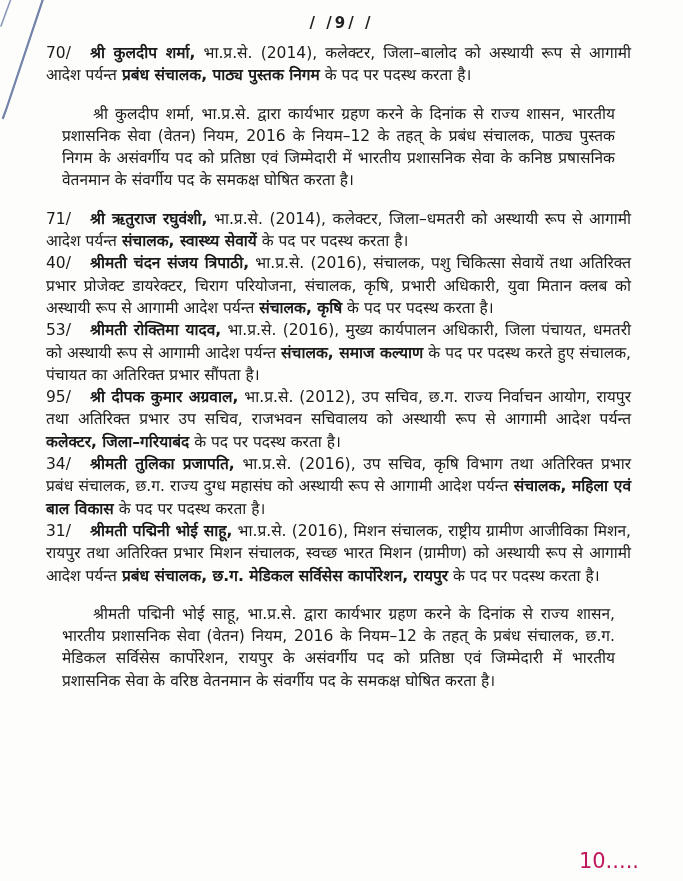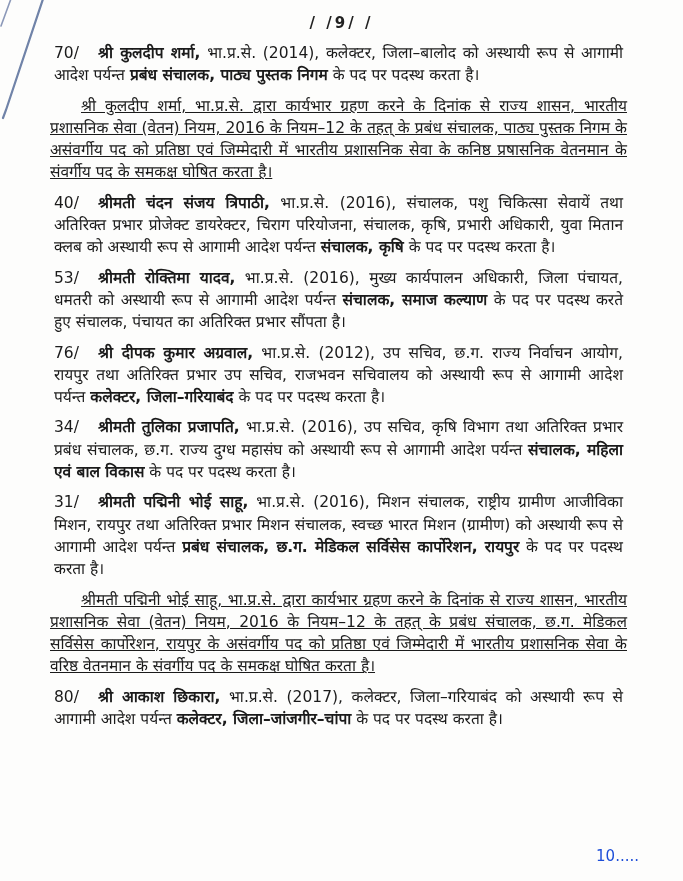--- a/index.html
+++ b/index.html
@@ -30,62 +30,61 @@
     letter-spacing: 3px;
     color: #222;
   }
   .content {
     margin: 10px 52px 0 46px;
     font-size: 15.5px;
     line-height: 22.3px;
     text-align: justify;
   }
   .order {
-    margin: 8px;
+    margin: 0;
   }
   .order .num {
     display: inline-block;
     width: 44px;
     font-weight: normal;
   }
   .order b {
     font-weight: bold;
   }
   .note {
-    margin: 4px;
+    margin: 16px;
     text-indent: 31px;
-    text-decoration: underline;
   }
   .page-footer {
     position: absolute;
     right: 44px;
-    bottom: 16px;
-    font-size: 15px;
-    color: #1d4ed8;
+    bottom: 8px;
+    font-size: 21px;
+    color: #be185d;
   }
 </style>
 </head>
 <body>
 
 <div class="page">
 
   <svg class="corner-mark" width="70" height="130" viewBox="0 0 70 130">
     <path d="M 44 -4 L 6 110 L 3 118" fill="none" stroke="#7083a8" stroke-width="2.2" stroke-linecap="round"></path>
     <path d="M 12 -4 L 1 26" fill="none" stroke="#8b98b8" stroke-width="1.6" stroke-linecap="round"></path>
   </svg>
 
   <div class="page-header">/ /9/ /</div>
 
   <div class="content">
       <p class="order"><span class="num">70/</span><b>श्री कुलदीप शर्मा,</b><span> भा.प्र.से. (2014), कलेक्टर, जिला–बालोद को अस्थायी रूप से आगामी आदेश पर्यन्त </span><b>प्रबंध संचालक, पाठ्य पुस्तक निगम</b><span> के पद पर पदस्थ करता है।</span></p>
       <p class="note">श्री कुलदीप शर्मा, भा.प्र.से. द्वारा कार्यभार ग्रहण करने के दिनांक से राज्य शासन, भारतीय प्रशासनिक सेवा (वेतन) नियम, 2016 के नियम–12 के तहत् के प्रबंध संचालक, पाठ्य पुस्तक निगम के असंवर्गीय पद को प्रतिष्ठा एवं जिम्मेदारी में भारतीय प्रशासनिक सेवा के कनिष्ठ प्रषासनिक वेतनमान के संवर्गीय पद के समकक्ष घोषित करता है।</p>
+      <p class="order"><span class="num">71/</span><b>श्री ऋतुराज रघुवंशी,</b><span> भा.प्र.से. (2014), कलेक्टर, जिला–धमतरी को अस्थायी रूप से आगामी आदेश पर्यन्त </span><b>संचालक, स्वास्थ्य सेवायें</b><span> के पद पर पदस्थ करता है।</span></p>
       <p class="order"><span class="num">40/</span><b>श्रीमती चंदन संजय त्रिपाठी,</b><span> भा.प्र.से. (2016), संचालक, पशु चिकित्सा सेवायें तथा अतिरिक्त प्रभार प्रोजेक्ट डायरेक्टर, चिराग परियोजना, संचालक, कृषि, प्रभारी अधिकारी, युवा मितान क्लब को अस्थायी रूप से आगामी आदेश पर्यन्त </span><b>संचालक, कृषि</b><span> के पद पर पदस्थ करता है।</span></p>
       <p class="order"><span class="num">53/</span><b>श्रीमती रोक्तिमा यादव,</b><span> भा.प्र.से. (2016), मुख्य कार्यपालन अधिकारी, जिला पंचायत, धमतरी को अस्थायी रूप से आगामी आदेश पर्यन्त </span><b>संचालक, समाज कल्याण</b><span> के पद पर पदस्थ करते हुए संचालक, पंचायत का अतिरिक्त प्रभार सौंपता है।</span></p>
-      <p class="order"><span class="num">76/</span><b>श्री दीपक कुमार अग्रवाल,</b><span> भा.प्र.से. (2012), उप सचिव, छ.ग. राज्य निर्वाचन आयोग, रायपुर तथा अतिरिक्त प्रभार उप सचिव, राजभवन सचिवालय को अस्थायी रूप से आगामी आदेश पर्यन्त </span><b>कलेक्टर, जिला–गरियाबंद</b><span> के पद पर पदस्थ करता है।</span></p>
+      <p class="order"><span class="num">95/</span><b>श्री दीपक कुमार अग्रवाल,</b><span> भा.प्र.से. (2012), उप सचिव, छ.ग. राज्य निर्वाचन आयोग, रायपुर तथा अतिरिक्त प्रभार उप सचिव, राजभवन सचिवालय को अस्थायी रूप से आगामी आदेश पर्यन्त </span><b>कलेक्टर, जिला–गरियाबंद</b><span> के पद पर पदस्थ करता है।</span></p>
       <p class="order"><span class="num">34/</span><b>श्रीमती तुलिका प्रजापति,</b><span> भा.प्र.से. (2016), उप सचिव, कृषि विभाग तथा अतिरिक्त प्रभार प्रबंध संचालक, छ.ग. राज्य दुग्ध महासंघ को अस्थायी रूप से आगामी आदेश पर्यन्त </span><b>संचालक, महिला एवं बाल विकास</b><span> के पद पर पदस्थ करता है।</span></p>
       <p class="order"><span class="num">31/</span><b>श्रीमती पद्मिनी भोई साहू,</b><span> भा.प्र.से. (2016), मिशन संचालक, राष्ट्रीय ग्रामीण आजीविका मिशन, रायपुर तथा अतिरिक्त प्रभार मिशन संचालक, स्वच्छ भारत मिशन (ग्रामीण) को अस्थायी रूप से आगामी आदेश पर्यन्त </span><b>प्रबंध संचालक, छ.ग. मेडिकल सर्विसेस कार्पोरेशन, रायपुर</b><span> के पद पर पदस्थ करता है।</span></p>
       <p class="note">श्रीमती पद्मिनी भोई साहू, भा.प्र.से. द्वारा कार्यभार ग्रहण करने के दिनांक से राज्य शासन, भारतीय प्रशासनिक सेवा (वेतन) नियम, 2016 के नियम–12 के तहत् के प्रबंध संचालक, छ.ग. मेडिकल सर्विसेस कार्पोरेशन, रायपुर के असंवर्गीय पद को प्रतिष्ठा एवं जिम्मेदारी में भारतीय प्रशासनिक सेवा के वरिष्ठ वेतनमान के संवर्गीय पद के समकक्ष घोषित करता है।</p>
-      <p class="order"><span class="num">80/</span><b>श्री आकाश छिकारा,</b><span> भा.प्र.से. (2017), कलेक्टर, जिला–गरियाबंद को अस्थायी रूप से आगामी आदेश पर्यन्त </span><b>कलेक्टर, जिला–जांजगीर–चांपा</b><span> के पद पर पदस्थ करता है।</span></p>
     </div>
 
   <div class="page-footer">10.....</div>
 
 </div>
 
 </body></html>

